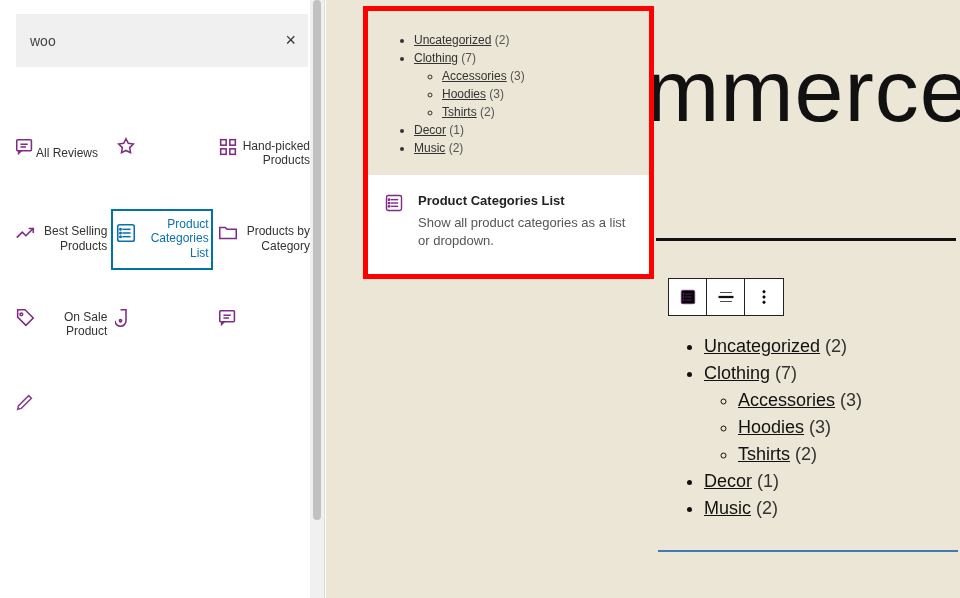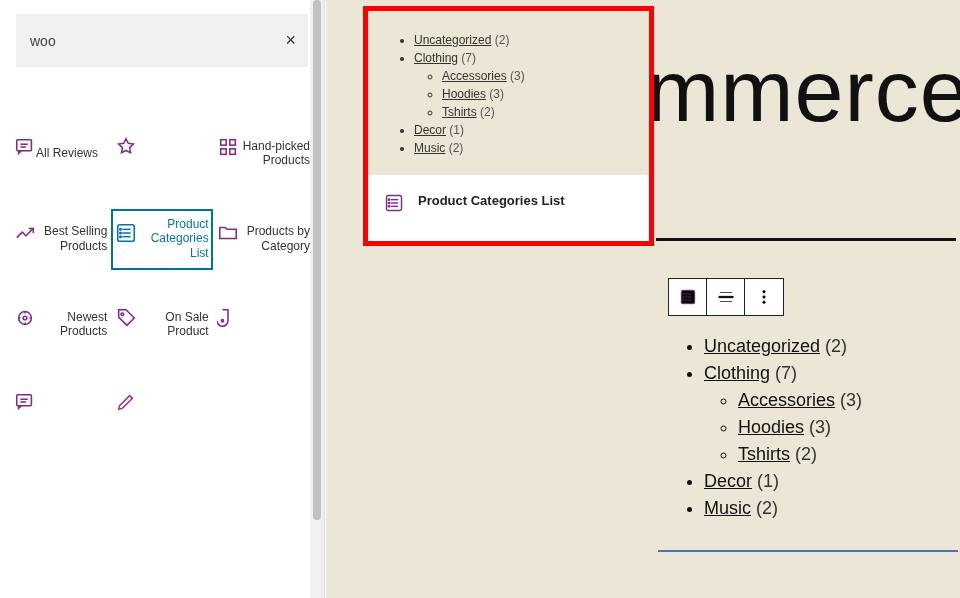--- a/index.html
+++ b/index.html
@@ -277,28 +277,20 @@
         </span>
         <span class="lbl">Product Categories List</span>
       </div>
       <div class="tile">
         <span class="icon">
           <svg viewBox="0 0 24 24">
             <use href="#folder-icon"></use>
           </svg>
         </span>
         <span class="lbl">Products by Category</span>
-      </div>
-      <div class="tile">
-        <span class="icon">
-          <svg viewBox="0 0 24 24">
-            <use href="#sparkle-icon"></use>
-          </svg>
-        </span>
-        <span class="lbl">Newest Products</span>
       </div>
       <div class="tile">
         <span class="icon">
           <svg viewBox="0 0 24 24">
             <use href="#tag-icon"></use>
           </svg>
         </span>
         <span class="lbl">On Sale Product</span>
       </div>
       <div class="tile">
@@ -344,20 +336,21 @@
         </ul>
     </div>
     <div class="callout-card">
       <span class="icon">
         <svg viewBox="0 0 24 24">
             <use href="#list-box-icon"></use>
           </svg>
       </span>
       <div class="ct">
         <div class="t">Product Categories List</div>
+        <div class="d">Show all product categories as a list or dropdown.</div>
       </div>
     </div>
   </div>
 
   <div class="toolbar">
     <div class="btn">
       <svg viewBox="0 0 24 24" style="stroke:#7f2b87">
           <use href="#list-box-icon"></use>
         </svg>
     </div>

